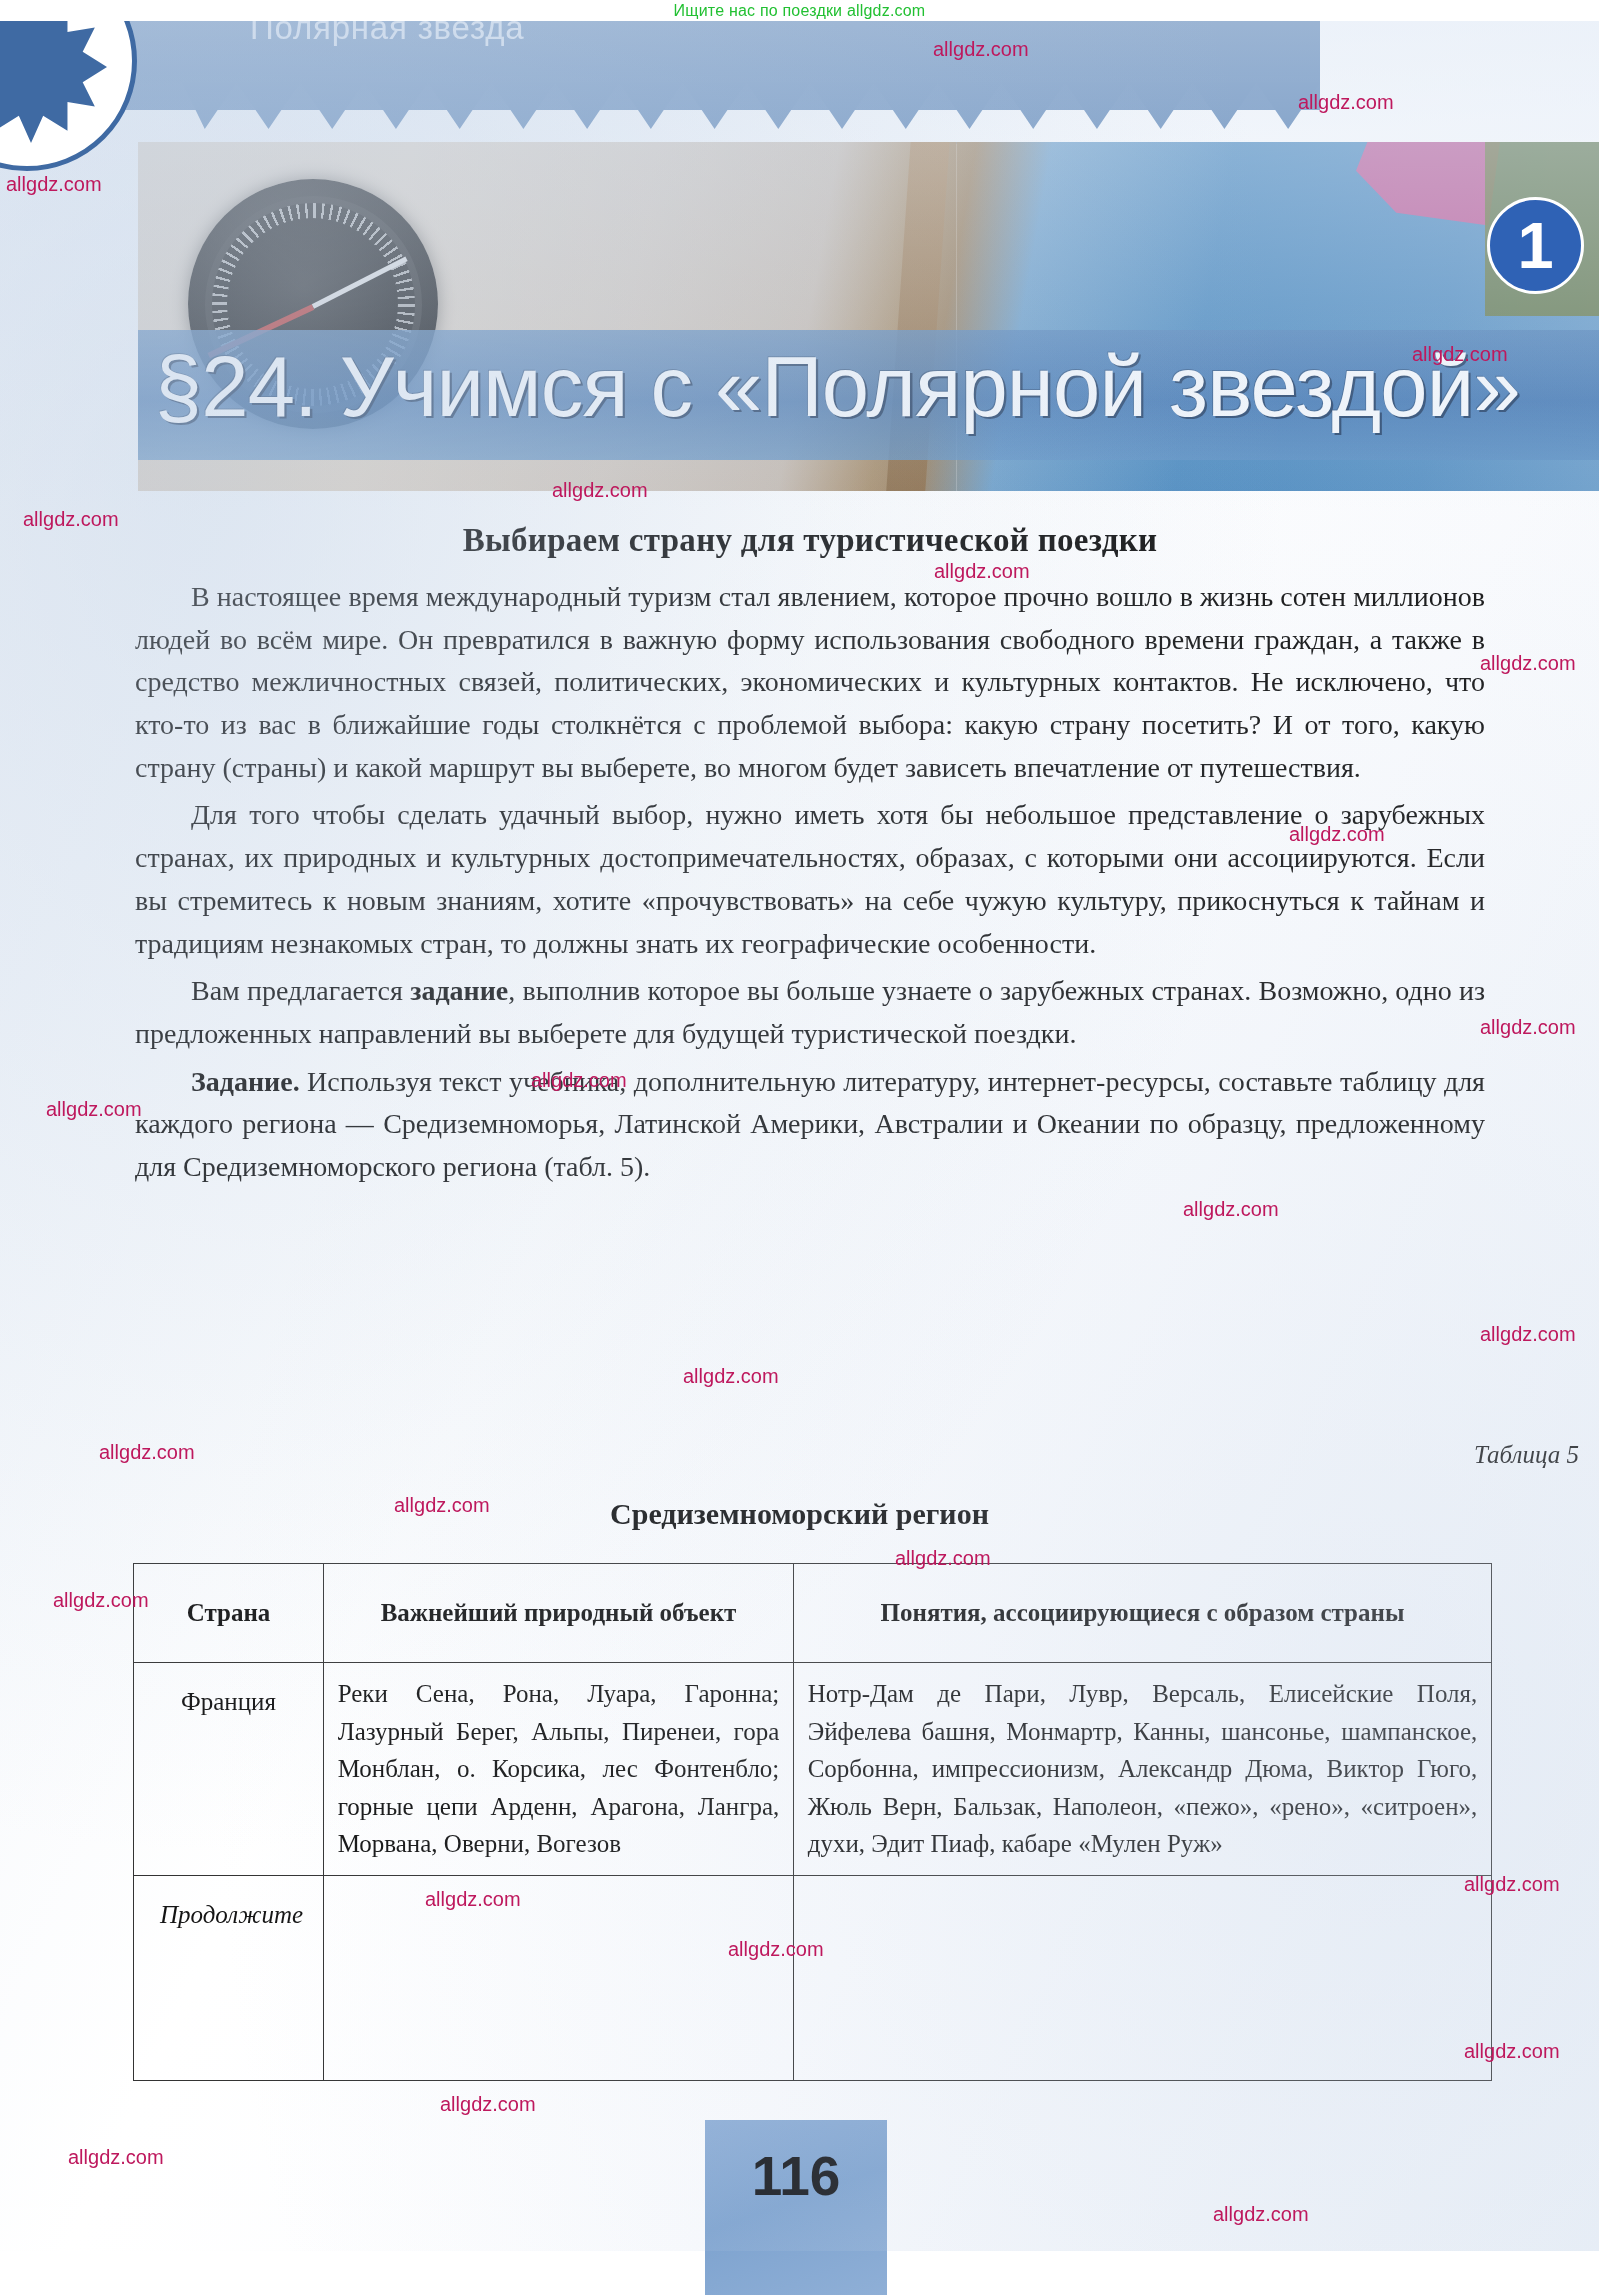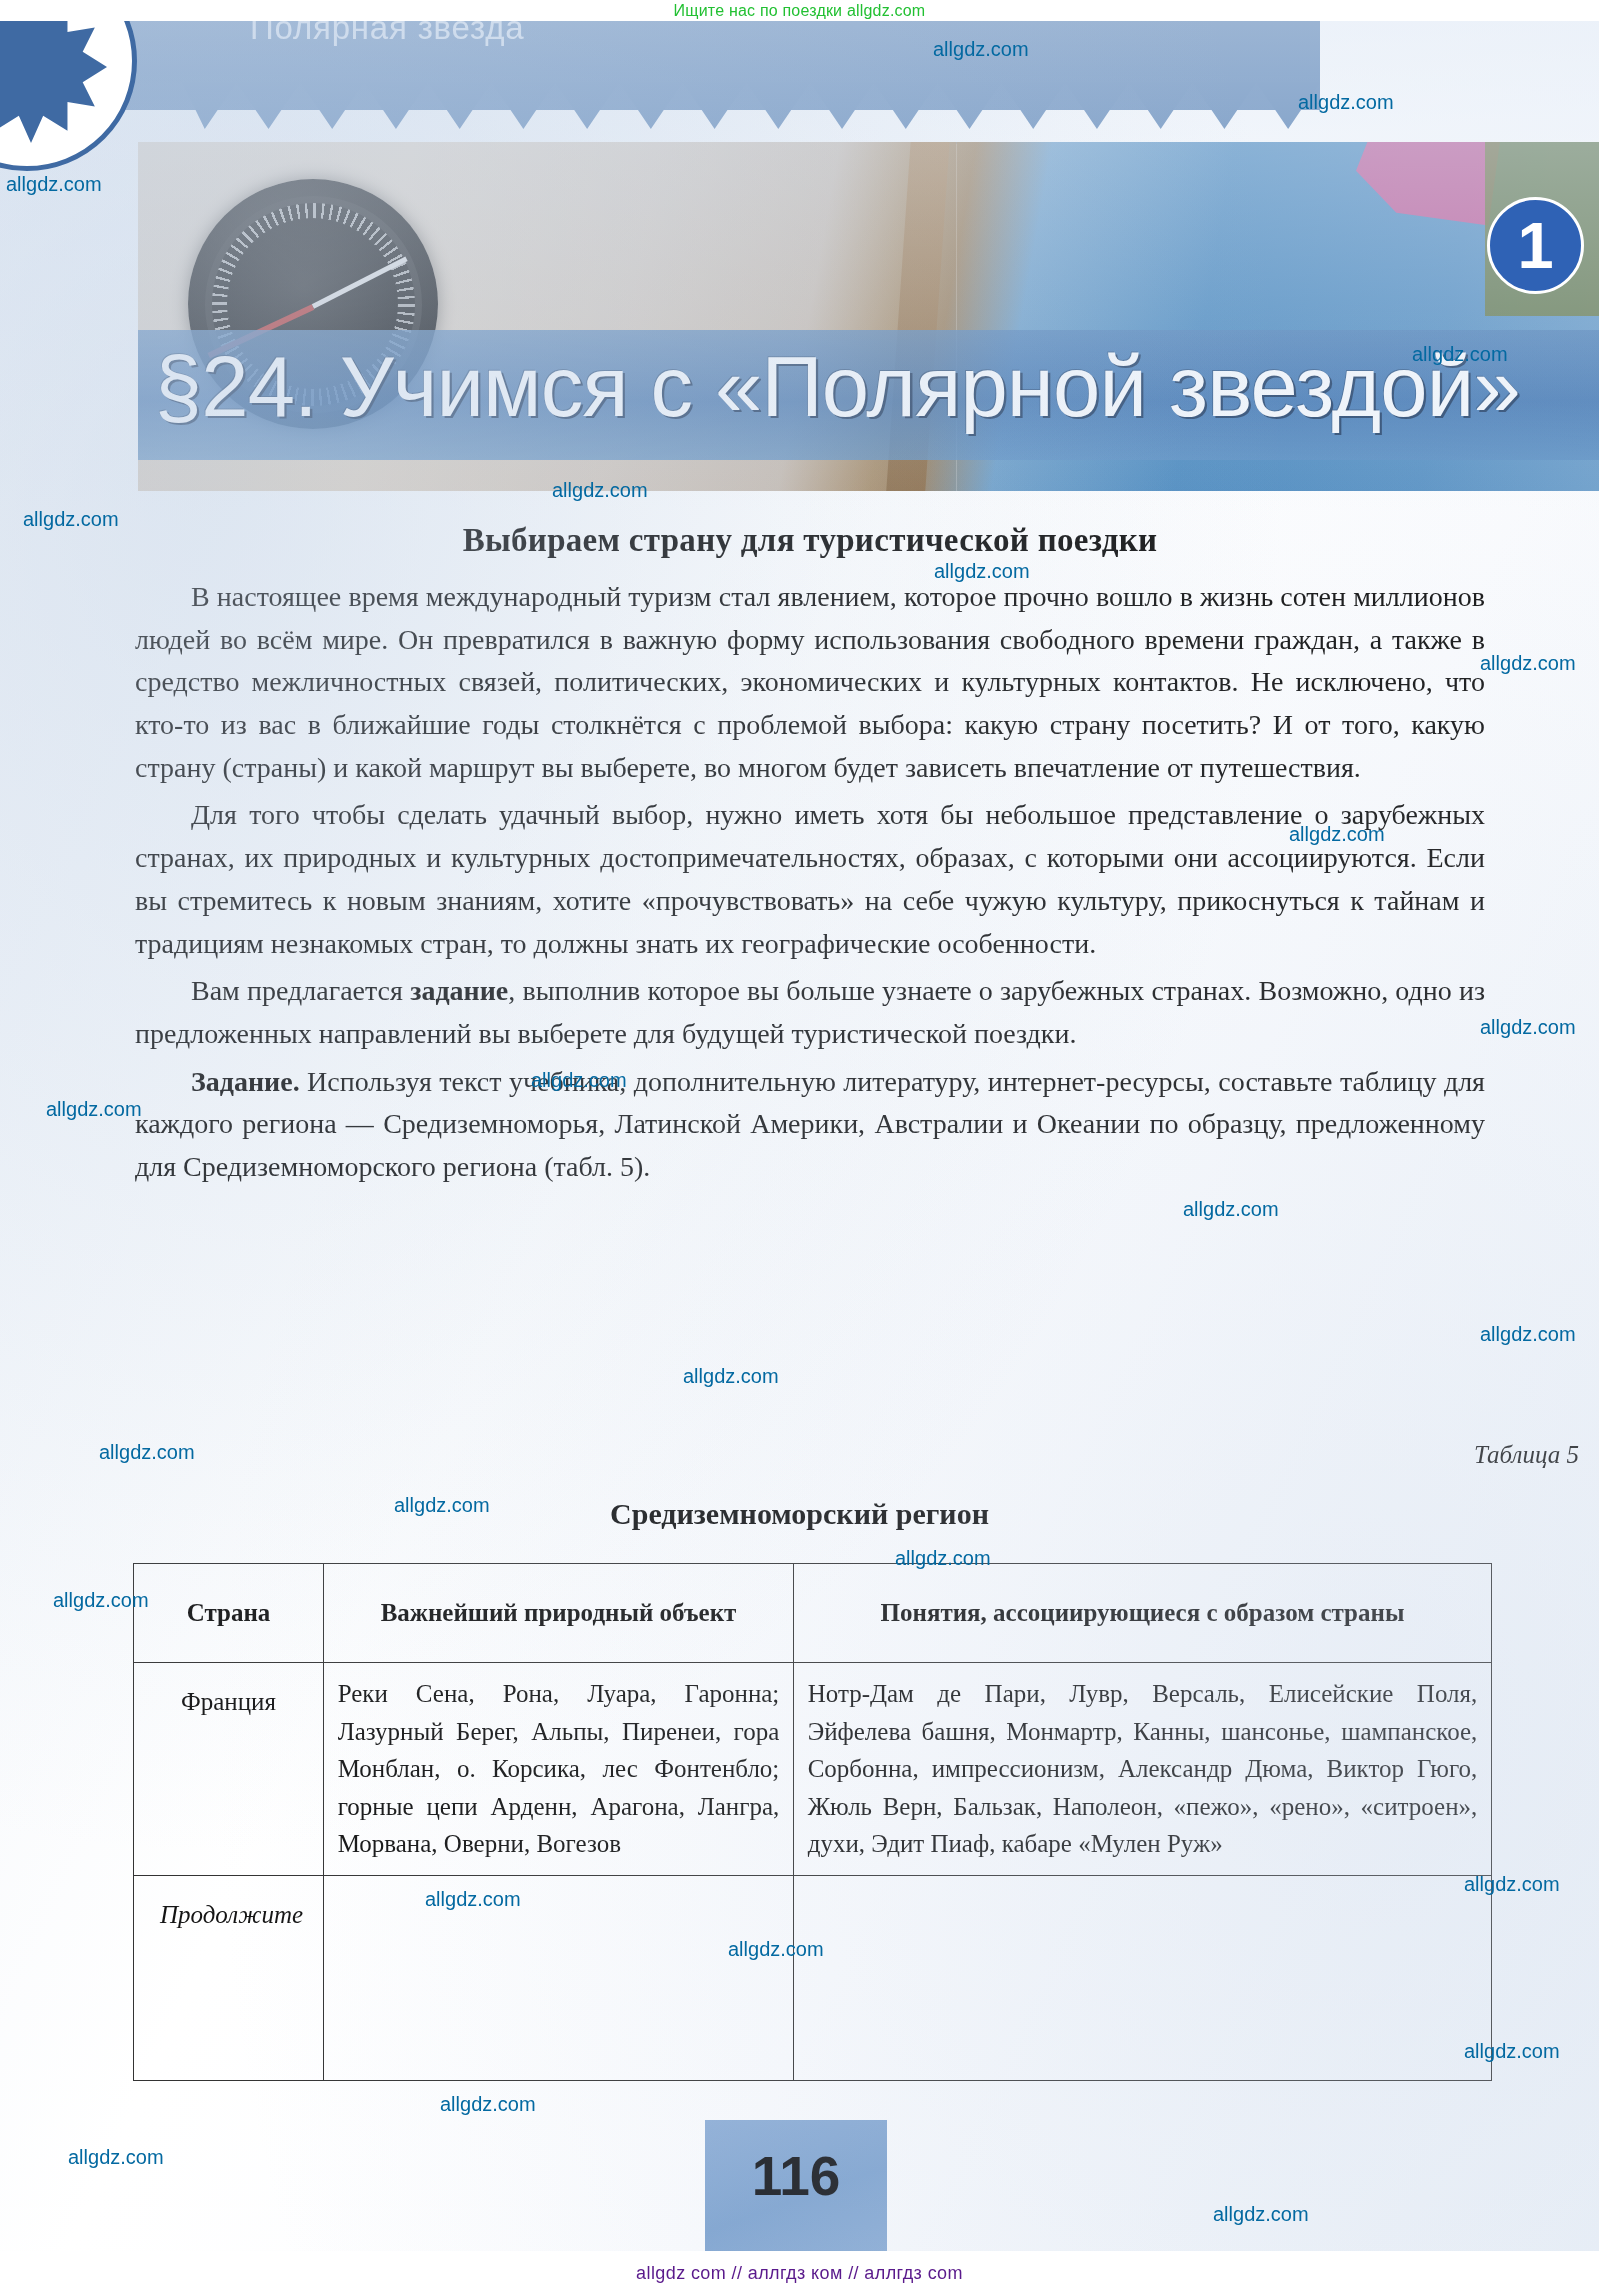--- a/index.html
+++ b/index.html
@@ -357,21 +357,21 @@
     font-size: 18px;
     letter-spacing: 0.4px;
     z-index: 60;
   }
 
   
   .wm {
     position: absolute;
     font-family: "Liberation Sans", sans-serif;
     font-size: 20px;
-    color: #0369a1;
+    color: #be185d;
     z-index: 40;
     white-space: nowrap;
     pointer-events: none;
   }
 </style>
 </head>
 <body>
 
 <div id="page">
 
@@ -450,21 +450,20 @@
           <td></td>
         </tr>
       </tbody>
     </table>
 
     <div class="page-num-box"></div>
     <div class="page-num">116</div>
 
   </div>
 
-  <div class="footer">allgdz com  //  аллгдз ком  //  аллгдз com</div>
 
   <div id="wm-layer">
       <div class="wm" style="left: 933px; top: 38px;">allgdz.com</div>
       <div class="wm" style="left: 1298px; top: 91px;">allgdz.com</div>
       <div class="wm" style="left: 6px; top: 173px;">allgdz.com</div>
       <div class="wm" style="left: 1412px; top: 343px;">allgdz.com</div>
       <div class="wm" style="left: 552px; top: 479px;">allgdz.com</div>
       <div class="wm" style="left: 23px; top: 508px;">allgdz.com</div>
       <div class="wm" style="left: 934px; top: 560px;">allgdz.com</div>
       <div class="wm" style="left: 1480px; top: 652px;">allgdz.com</div>

